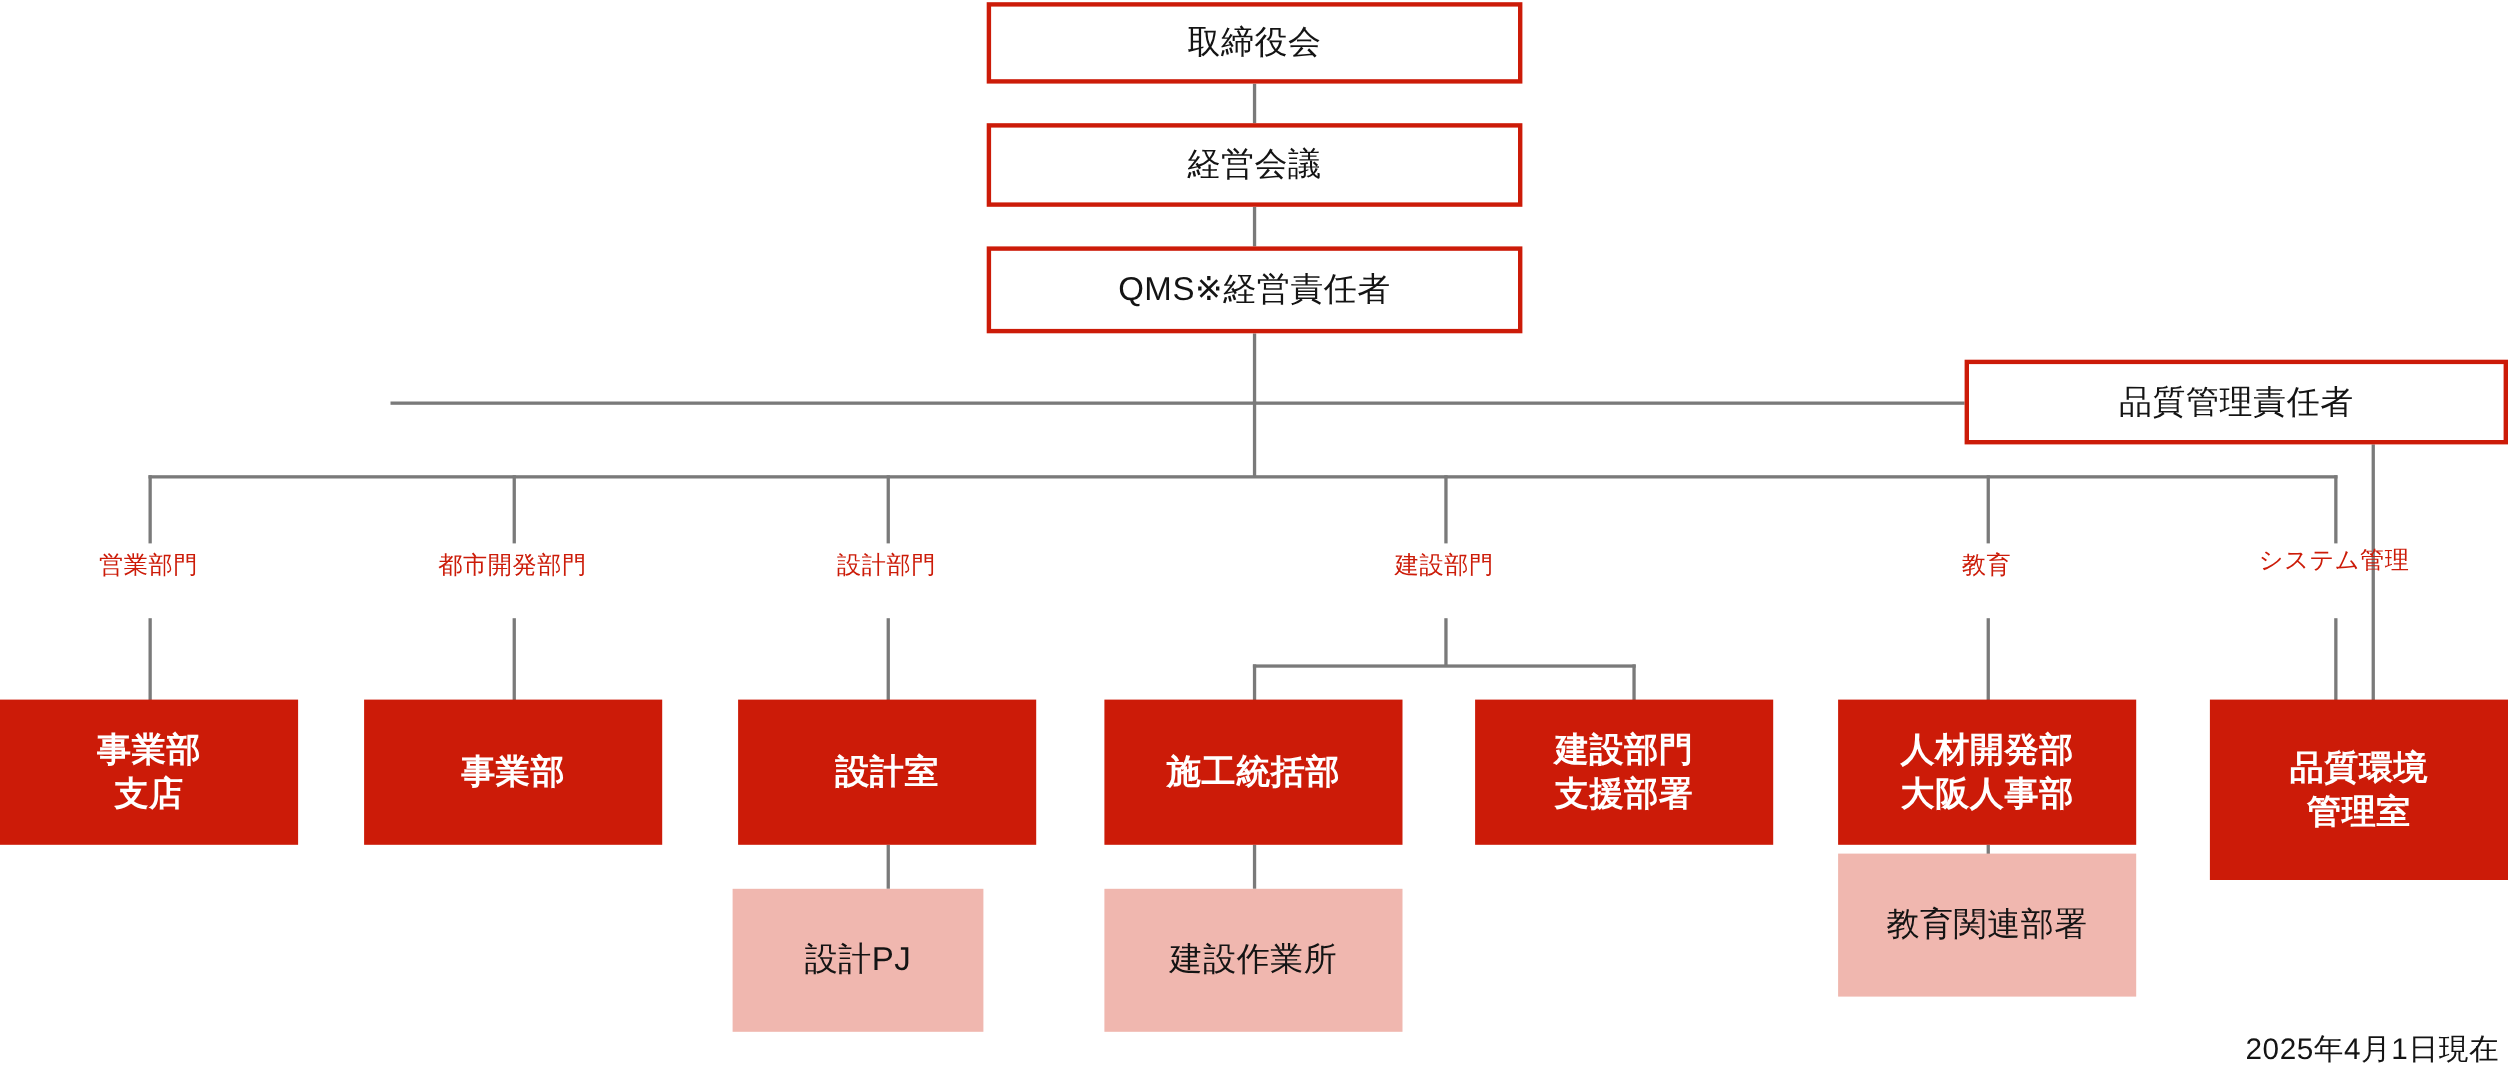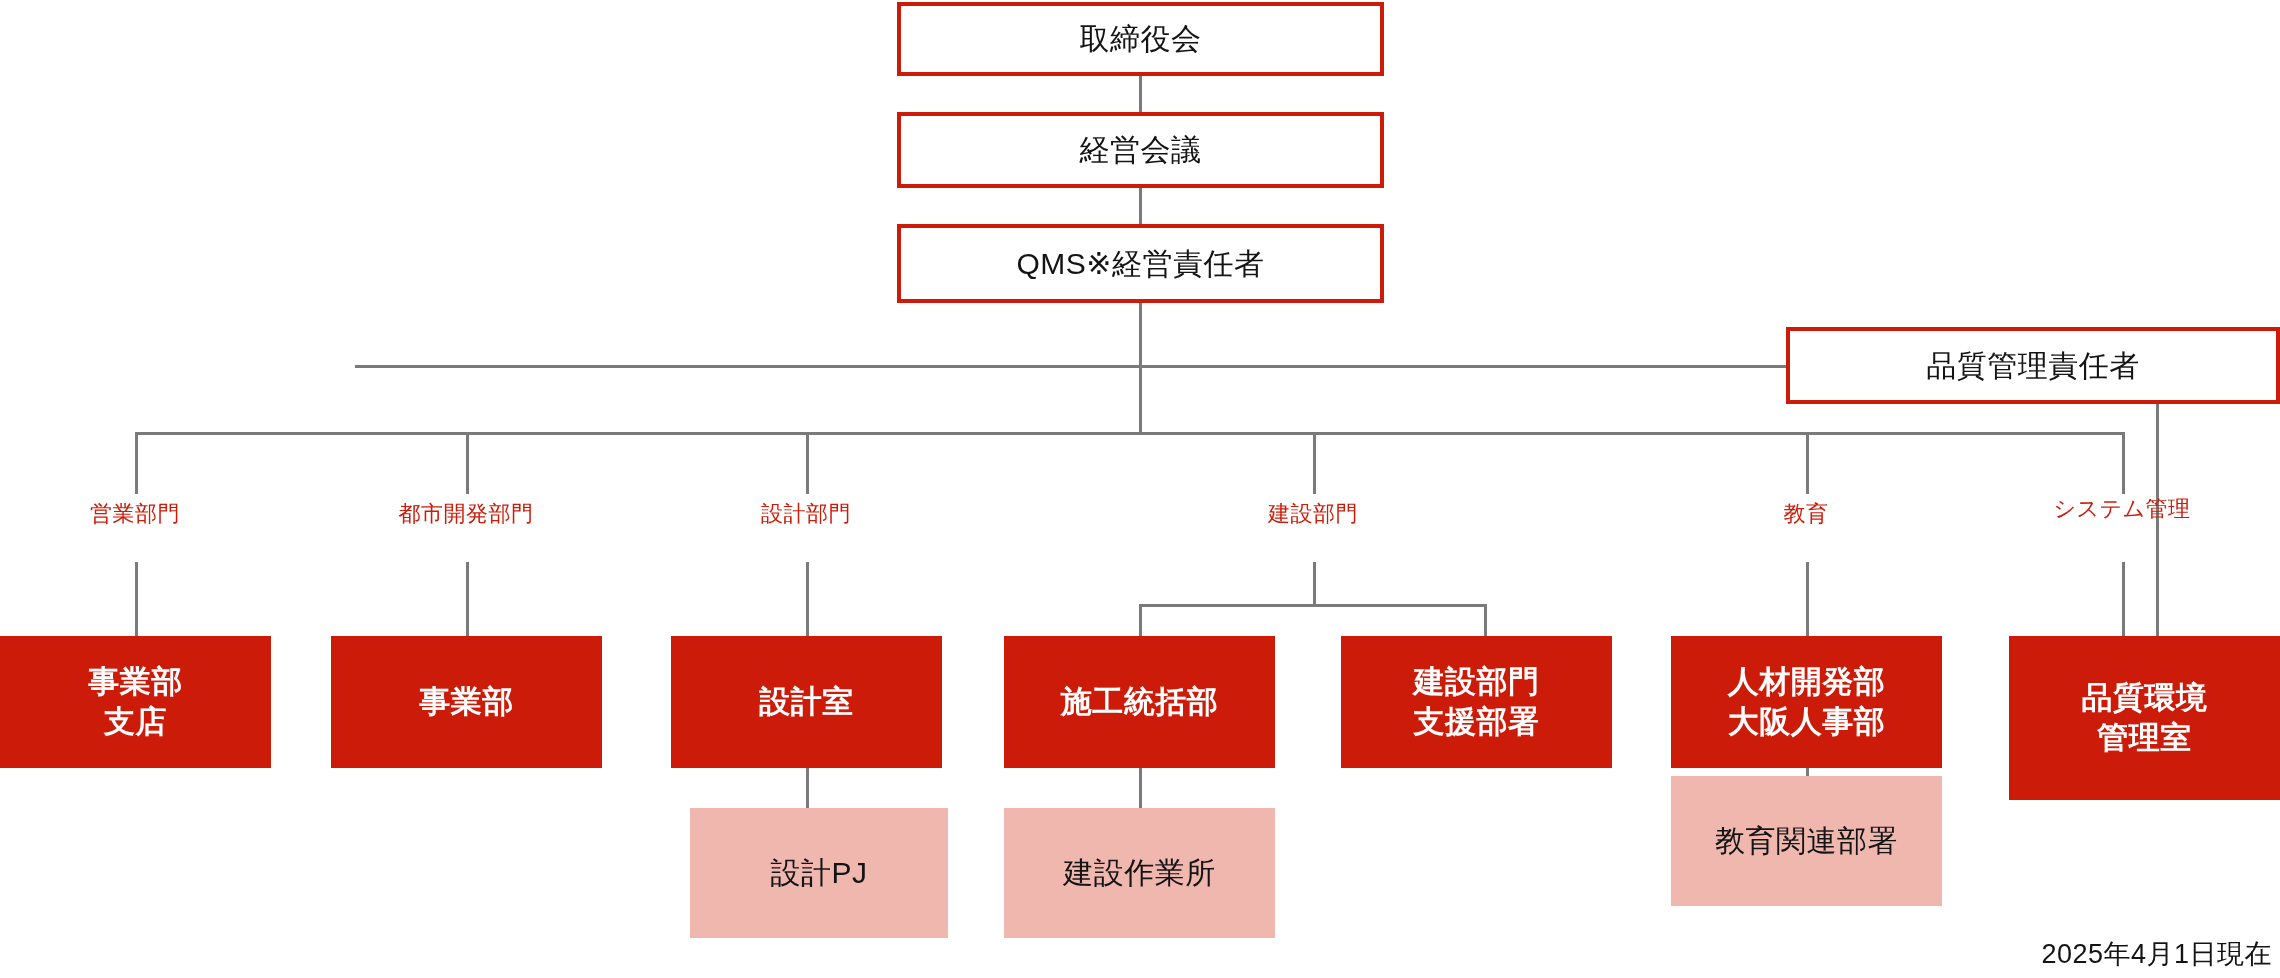--- a/index.html
+++ b/index.html
@@ -178,21 +178,21 @@
   <div class="rbox" style="left:1671px;top:636px;width:271px;height:132px;">
     <span>人材開発部</span>
     <span>大阪人事部</span>
   </div>
 
   <div class="rbox" style="left:2009px;top:636px;width:271px;height:164px;text-align:right;">
     <span>品質環境</span>
     <span>管理室</span>
   </div>
 
-  <div class="pbox" style="left:690px;top:808px;width:258px;height:130px;">
+  <div class="pbox" style="left:666px;top:808px;width:228px;height:130px;">
     <span>設計PJ</span>
   </div>
 
   <div class="pbox" style="left:1004px;top:808px;width:271px;height:130px;">
     <span>建設作業所</span>
   </div>
 
   <div class="pbox" style="left:1671px;top:776px;width:271px;height:130px;">
     <span>教育関連部署</span>
   </div>

